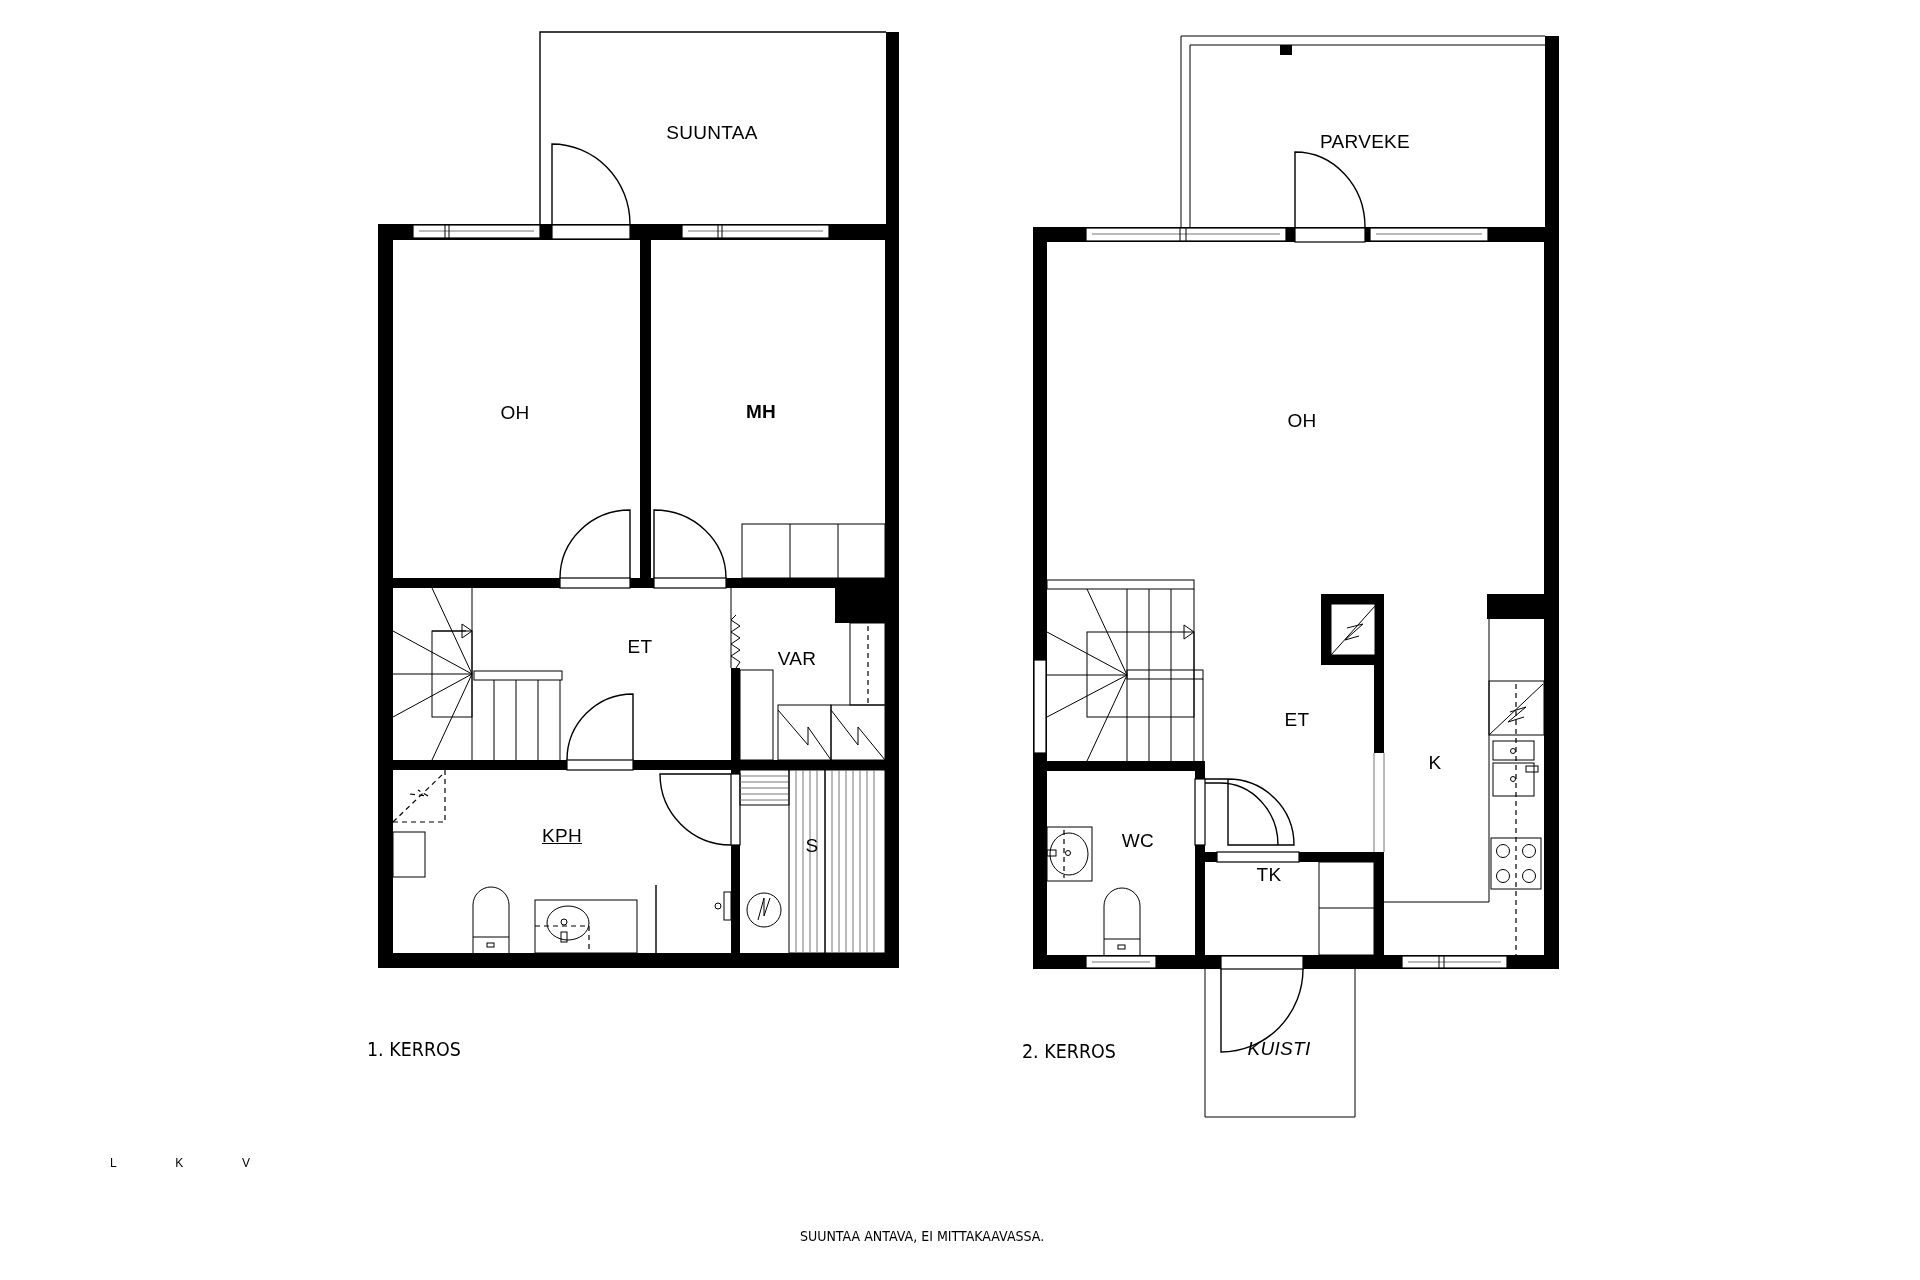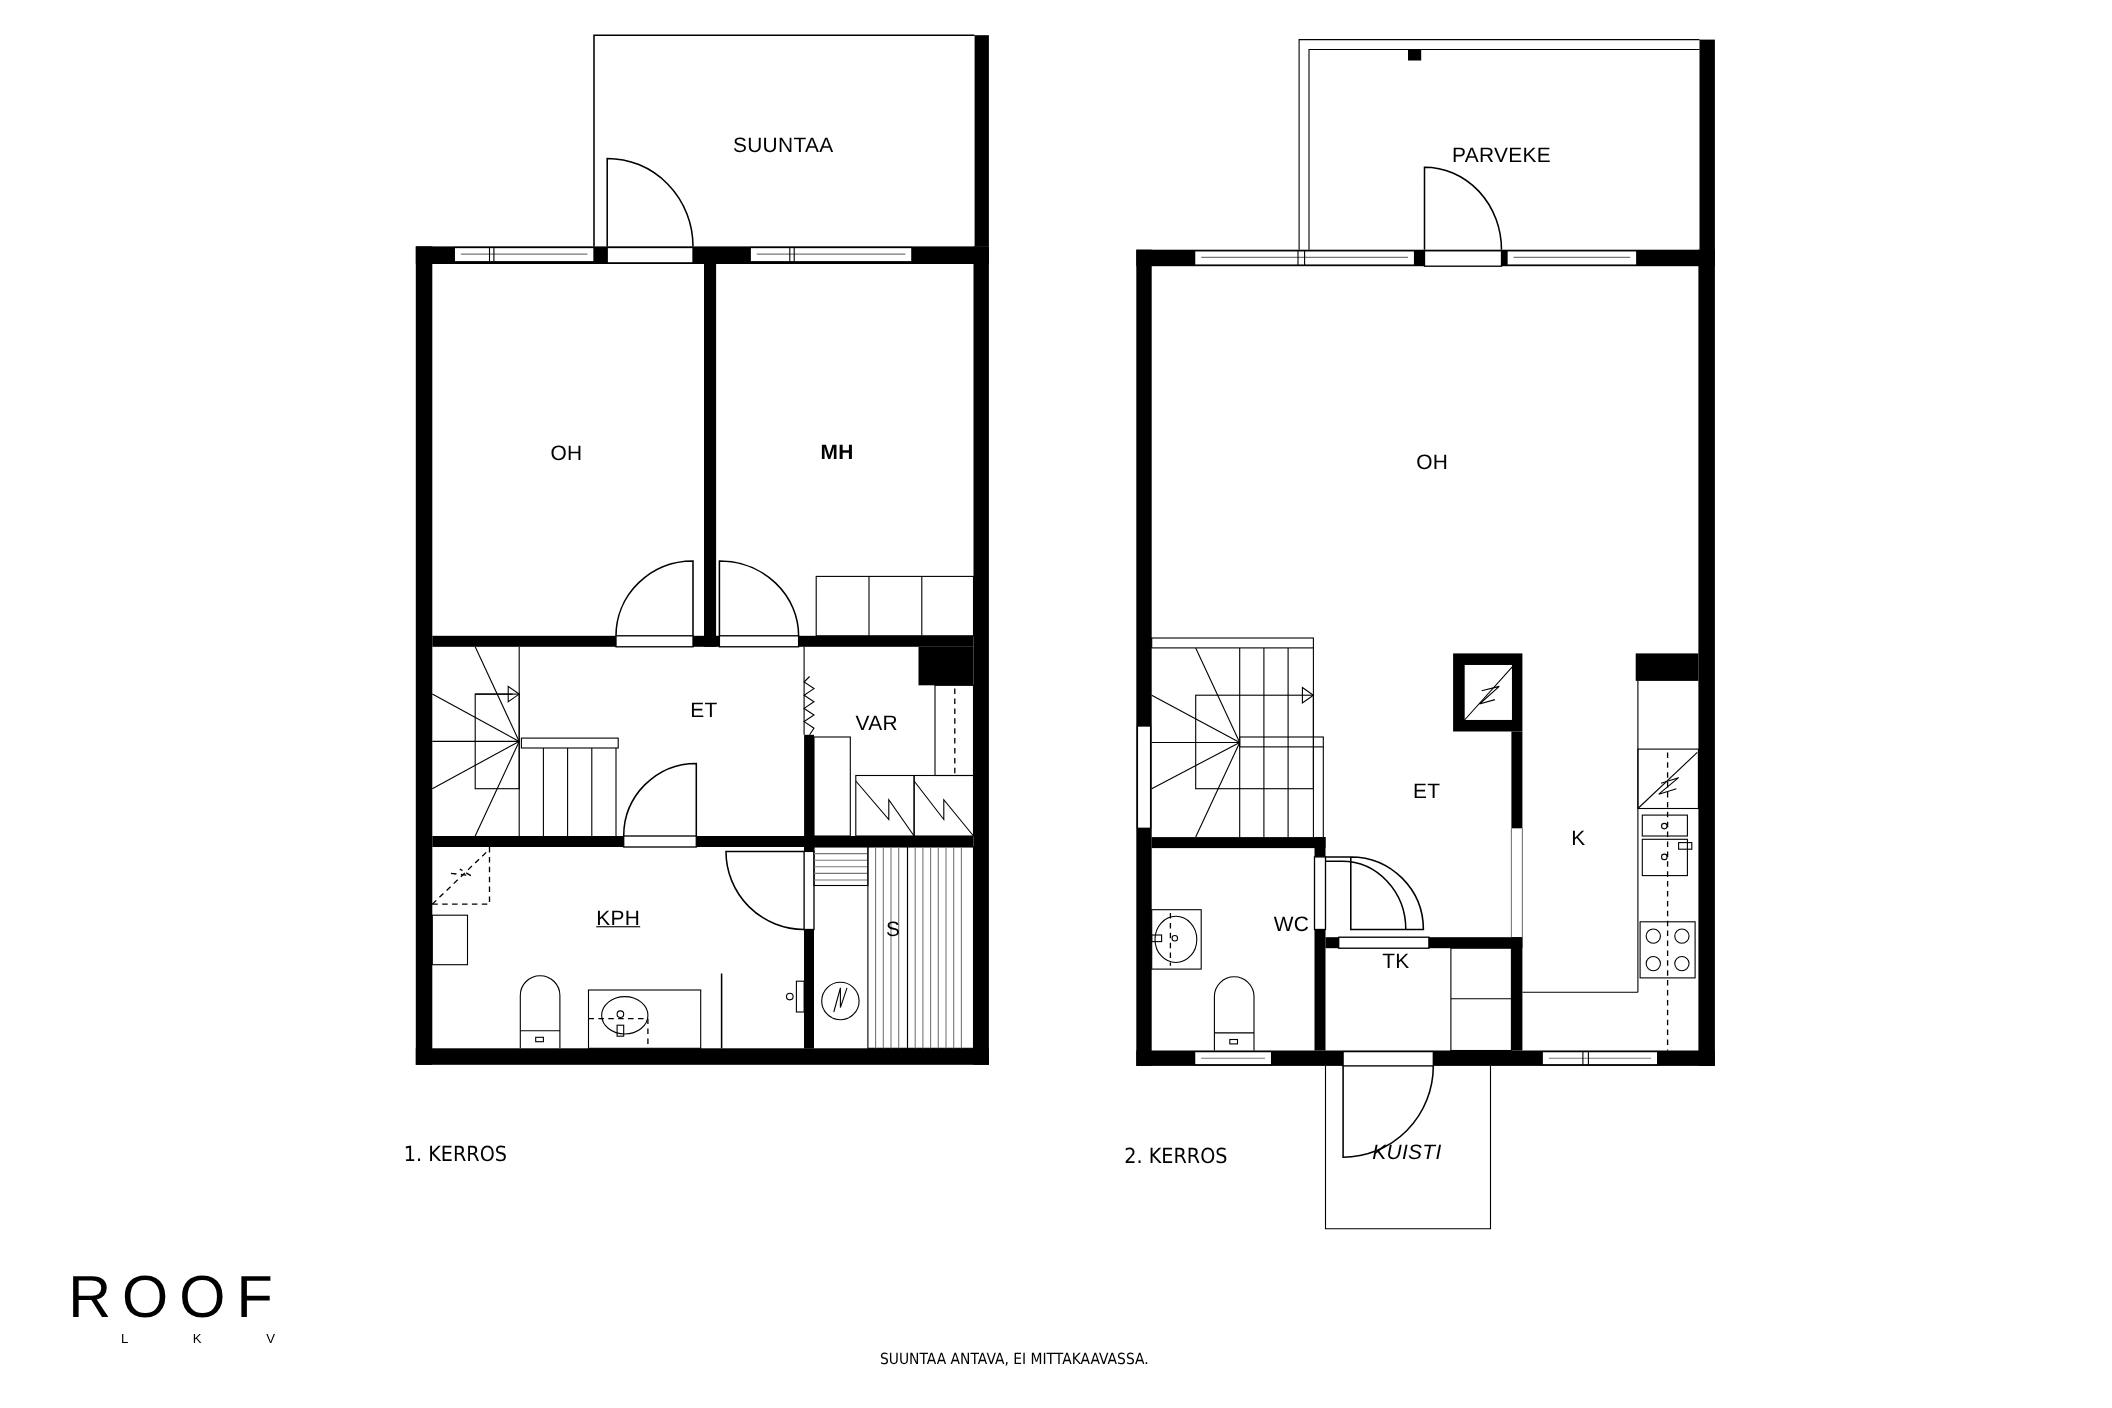--- a/index.html
+++ b/index.html
@@ -248,29 +248,28 @@
 <div class="room-label" style="left:761px; top:412px;font-weight:bold;">MH</div>
 <div class="room-label" style="left:640px; top:647px;">ET</div>
 <div class="room-label" style="left:797px; top:659px;">VAR</div>
 <div class="room-label" style="left:562px; top:836px;text-decoration:underline;">KPH</div>
 <div class="room-label" style="left:812px; top:846px;">S</div>
 
 <div class="room-label" style="left:1365px; top:142px;text-align:right;">PARVEKE</div>
 <div class="room-label" style="left:1302px; top:421px;">OH</div>
 <div class="room-label" style="left:1297px; top:720px;">ET</div>
 <div class="room-label" style="left:1435px; top:763px;">K</div>
-<div class="room-label" style="left:1138px; top:841px;margin-left:36px;">WC</div>
+<div class="room-label" style="left:1138px; top:841px;">WC</div>
 <div class="room-label" style="left:1269px; top:875px;">TK</div>
 <div class="room-label" style="left:1279px; top:1049px;font-style:italic;">KUISTI</div>
 
 <div class="floor-label" style="left:367px; top:1038px;">1. KERROS</div>
 <div class="floor-label" style="left:1022px; top:1040px;">2. KERROS</div>
 
 <div class="caption" style="left:800px; top:1228px;">SUUNTAA ANTAVA, EI MITTAKAAVASSA.</div>
 
 <div class="logo">
-  <div class="logo-main">ROOF</div>
   <div class="logo-sub">
     <span>L</span>
     <span>K</span>
     <span>V</span>
   </div>
 </div>
 
 </body></html>

